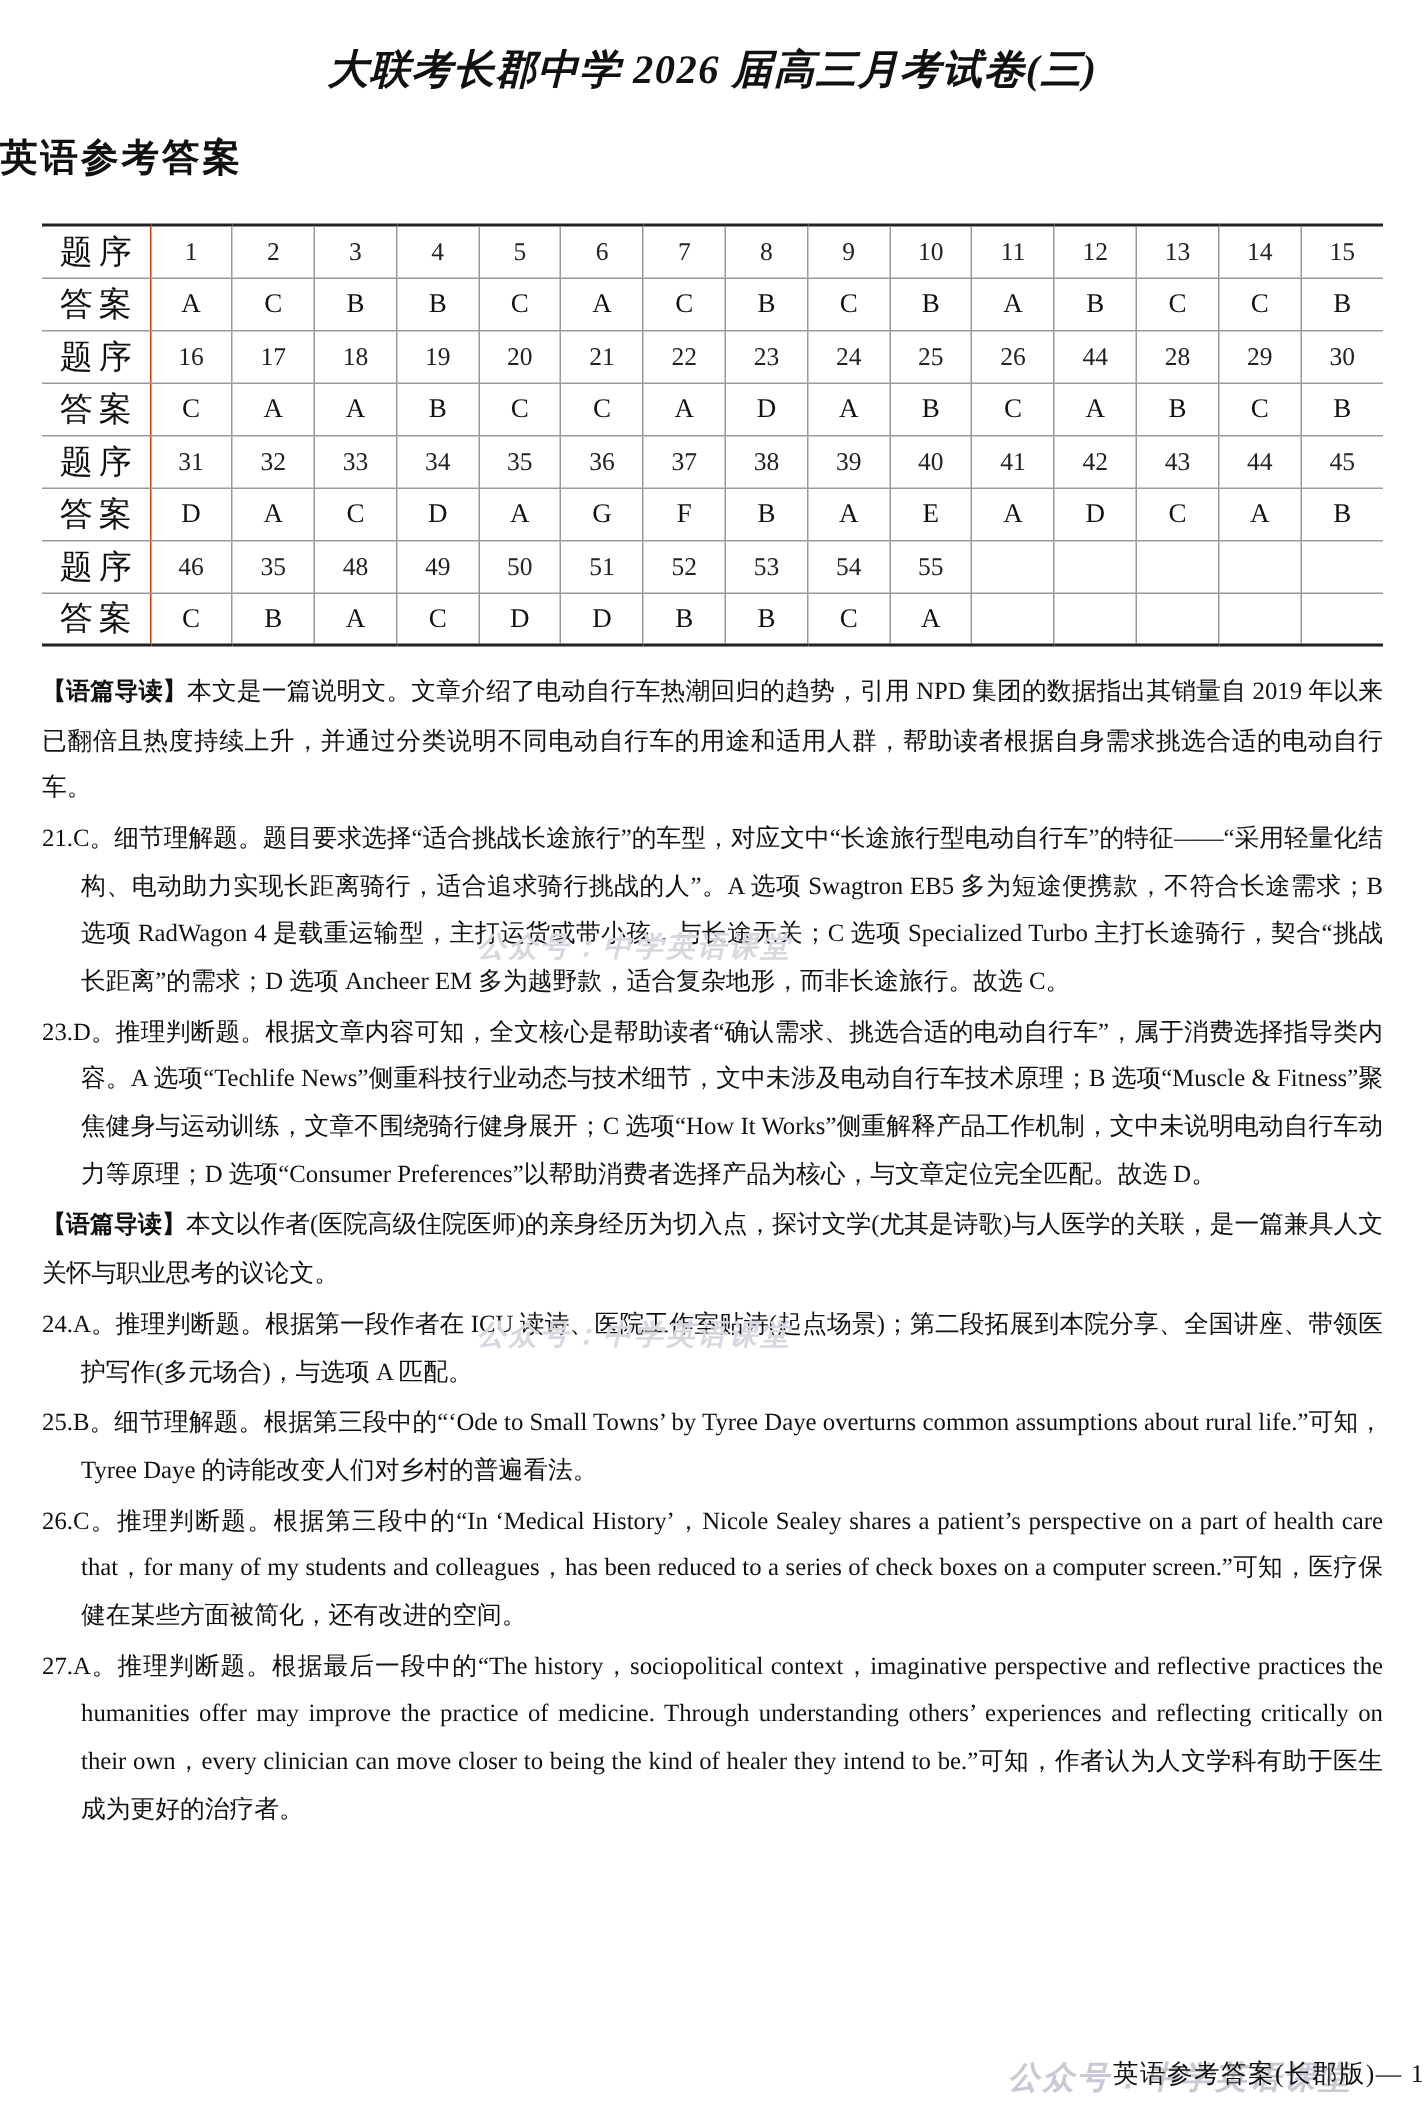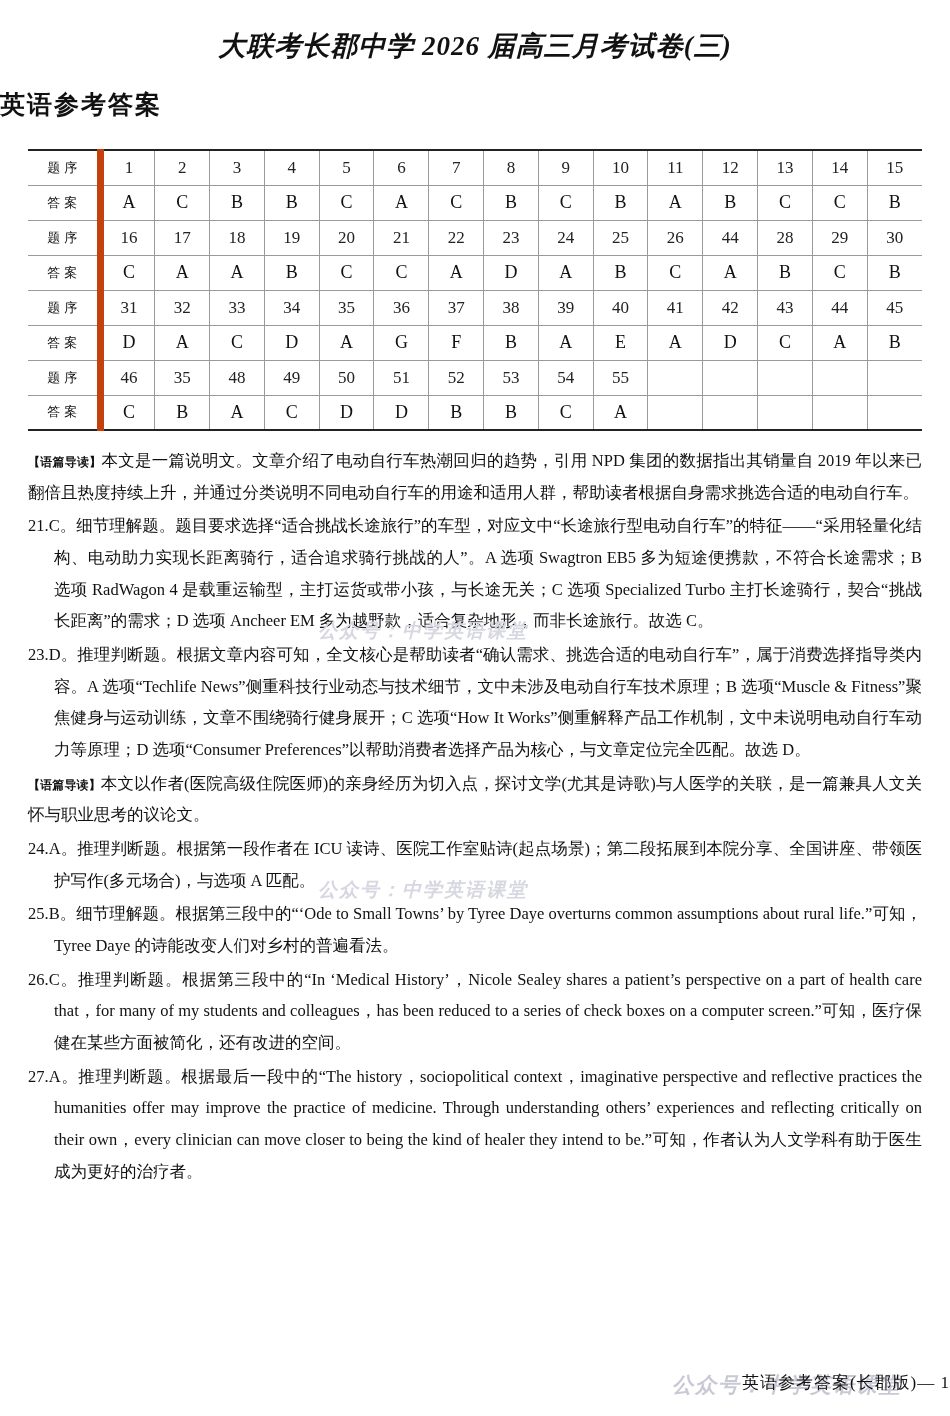--- a/index.html
+++ b/index.html
@@ -57,23 +57,23 @@
     vertical-align: middle;
     font-size: 17px;
     font-family: "Liberation Serif", "DejaVu Serif", serif;
   }
   table.answers tr:first-child td { border-top: 2px solid #222; }
   table.answers tr:last-child td  { border-bottom: 2px solid #222; }
   table.answers td.hdr {
     width: 72px;
     letter-spacing: 4px;
     text-indent: 4px;
-    font-size: 13px;
+    font-size: 22px;
     border-left: none;
-    border-right: 7px solid #c2410c;
+    border-right: 1px solid #c2410c;
   }
   table.answers td.last { border-right: none; }
   table.answers td.qn { color: #222; }
   table.answers td.an { color: #111; font-size: 18px; }
 
   
   .content {
     margin: 14px 28px 0 28px;
     width: 894px;
   }
@@ -88,21 +88,21 @@
   p.guide {
     text-indent: 0;
   }
   p.item {
     padding-left: 26px;
     text-indent: -26px;
   }
   .lead {
     font-weight: bold;
     font-family: Liberation Mono, monospace;
-    font-size: 12px;
+    font-size: 16px;
   }
 
   
   .watermark {
     position: absolute;
     font-family: "Liberation Serif", "DejaVu Serif", serif;
     font-style: italic;
     font-weight: bold;
     color: #d7d7e2;
     white-space: nowrap;

